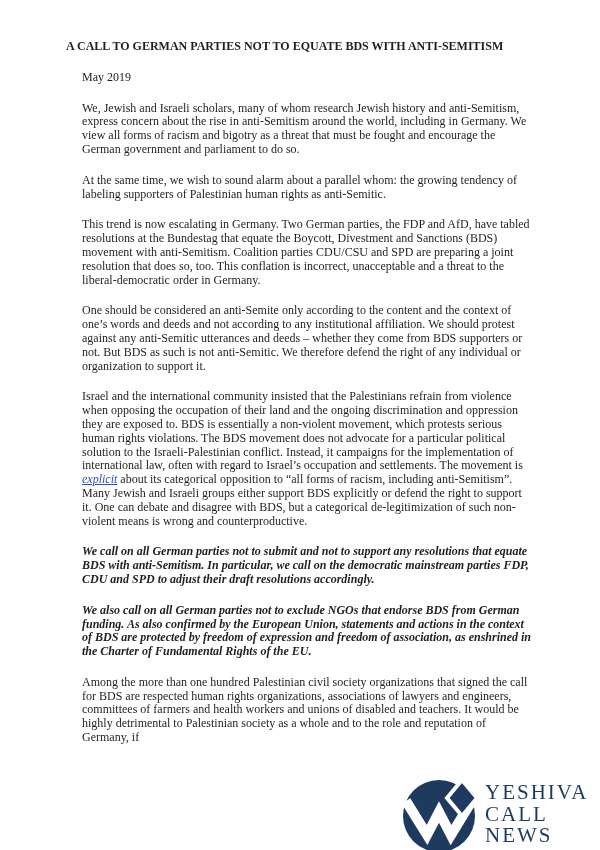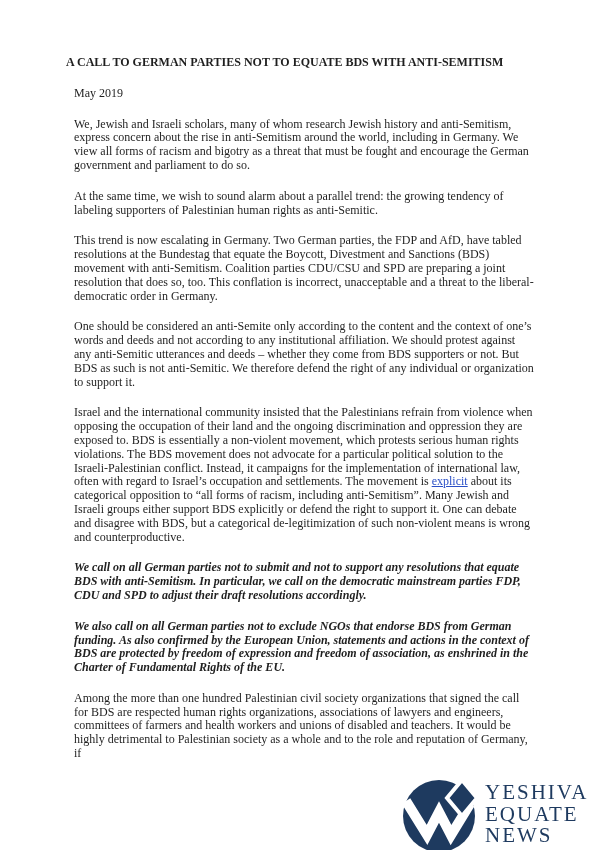--- a/index.html
+++ b/index.html
@@ -12,39 +12,40 @@
   body {
     width: 600px; height: 850px;
     background: var(--page-bg);
     overflow: hidden;
     position: relative;
     font-family: "Liberation Serif", serif;
     color: var(--text);
   }
   .page-content {
     position: absolute;
-    left: 66px; top: 56px;
+    left: 66px; top: 40px;
     width: 468px;
     font-size: 12px;
     line-height: 13.8px;
     text-align: left;
   }
   .doc-title {
     font-weight: bold;
     font-size: 12px;
     white-space: nowrap;
     margin: 0 0 17px 0;
   }
   .doc-date { margin: 0 0 17px 0; }
-  .page-content p { margin: 0 0 17px 8px; }
+  .page-content p { margin: 0 0 17px 16px; }
   .bold-para { font-weight: bold; font-style: italic; }
   a.inline-link {
     color: var(--link-blue);
     text-decoration: underline;
     cursor: pointer;
+    font-style: italic;
   }
   .ywn-logo {
     position: absolute;
     left: 398px; top: 779px;
     display: flex;
     align-items: flex-start;
   }
   .ywn-logo-icon { width: 84px; height: 84px; flex: 0 0 auto; }
   .ywn-logo-text {
     margin-left: 3px;
@@ -58,37 +59,37 @@
   }
 </style>
 </head>
 <body>
 
 <div class="page-content">
   <h1 class="doc-title">A CALL TO GERMAN PARTIES NOT TO EQUATE BDS WITH ANTI-SEMITISM</h1>
   <p class="doc-date">May 2019</p>
 
   <p>We, Jewish and Israeli scholars, many of whom research Jewish history and anti-Semitism, express concern about the rise in anti-Semitism around the world, including in Germany. We view all forms of racism and bigotry as a threat that must be fought and encourage the German government and parliament to do so.</p>
-  <p>At the same time, we wish to sound alarm about a parallel trend: the growing tendency of labeling supporters of Palestinian human rights as anti-Semitic.</p>
+  <p>At the same time, we wish to sound alarm about a parallel whom: the growing tendency of labeling supporters of Palestinian human rights as anti-Semitic.</p>
   <p>This trend is now escalating in Germany. Two German parties, the FDP and AfD, have tabled resolutions at the Bundestag that equate the Boycott, Divestment and Sanctions (BDS) movement with anti-Semitism. Coalition parties CDU/CSU and SPD are preparing a joint resolution that does so, too. This conflation is incorrect, unacceptable and a threat to the liberal-democratic order in Germany.</p>
   <p>One should be considered an anti-Semite only according to the content and the context of one’s words and deeds and not according to any institutional affiliation. We should protest against any anti-Semitic utterances and deeds – whether they come from BDS supporters or not. But BDS as such is not anti-Semitic. We therefore defend the right of any individual or organization to support it.</p>
 
   <p><span>Israel and the international community insisted that the Palestinians refrain from violence when opposing the occupation of their land and the ongoing discrimination and oppression they are exposed to. BDS is essentially a non-violent movement, which protests serious human rights violations. The BDS movement does not advocate for a particular political solution to the Israeli-Palestinian conflict. Instead, it campaigns for the implementation of international law, often with regard to Israel’s occupation and settlements. The movement is </span><a href="#" class="inline-link">explicit</a><span> about its categorical opposition to “all forms of racism, including anti-Semitism”. Many Jewish and Israeli groups either support BDS explicitly or defend the right to support it. One can debate and disagree with BDS, but a categorical de-legitimization of such non-violent means is wrong and counterproductive.</span></p>
 
   <p class="bold-para">We call on all German parties not to submit and not to support any resolutions that equate BDS with anti-Semitism. In particular, we call on the democratic mainstream parties FDP, CDU and SPD to adjust their draft resolutions accordingly.</p>
   <p class="bold-para">We also call on all German parties not to exclude NGOs that endorse BDS from German funding. As also confirmed by the European Union, statements and actions in the context of BDS are protected by freedom of expression and freedom of association, as enshrined in the Charter of Fundamental Rights of the EU.</p>
   <p>Among the more than one hundred Palestinian civil society organizations that signed the call for BDS are respected human rights organizations, associations of lawyers and engineers, committees of farmers and health workers and unions of disabled and teachers. It would be highly detrimental to Palestinian society as a whole and to the role and reputation of Germany, if</p>
 </div>
 
 <div class="ywn-logo">
   <div class="ywn-logo-icon">
     <svg viewBox="0 0 84 84" width="84" height="84" aria-hidden="true">
       <circle cx="41" cy="37" r="36" fill="var(--logo-navy)"></circle>
       <path d="M 8 22 L 29 56 L 41 33 L 53 56 L 72 25" fill="none" stroke="#ffffff" stroke-width="10" stroke-miterlimit="6"></path>
       <polygon points="64,1 79,19 64,37 49,19" fill="var(--logo-navy)" stroke="#ffffff" stroke-width="4"></polygon>
     </svg>
   </div>
   <div class="ywn-logo-text">
     <div>YESHIVA</div>
-    <div>EQUATE</div>
+    <div>CALL</div>
     <div>NEWS</div>
   </div>
 </div>
 
 </body></html>

